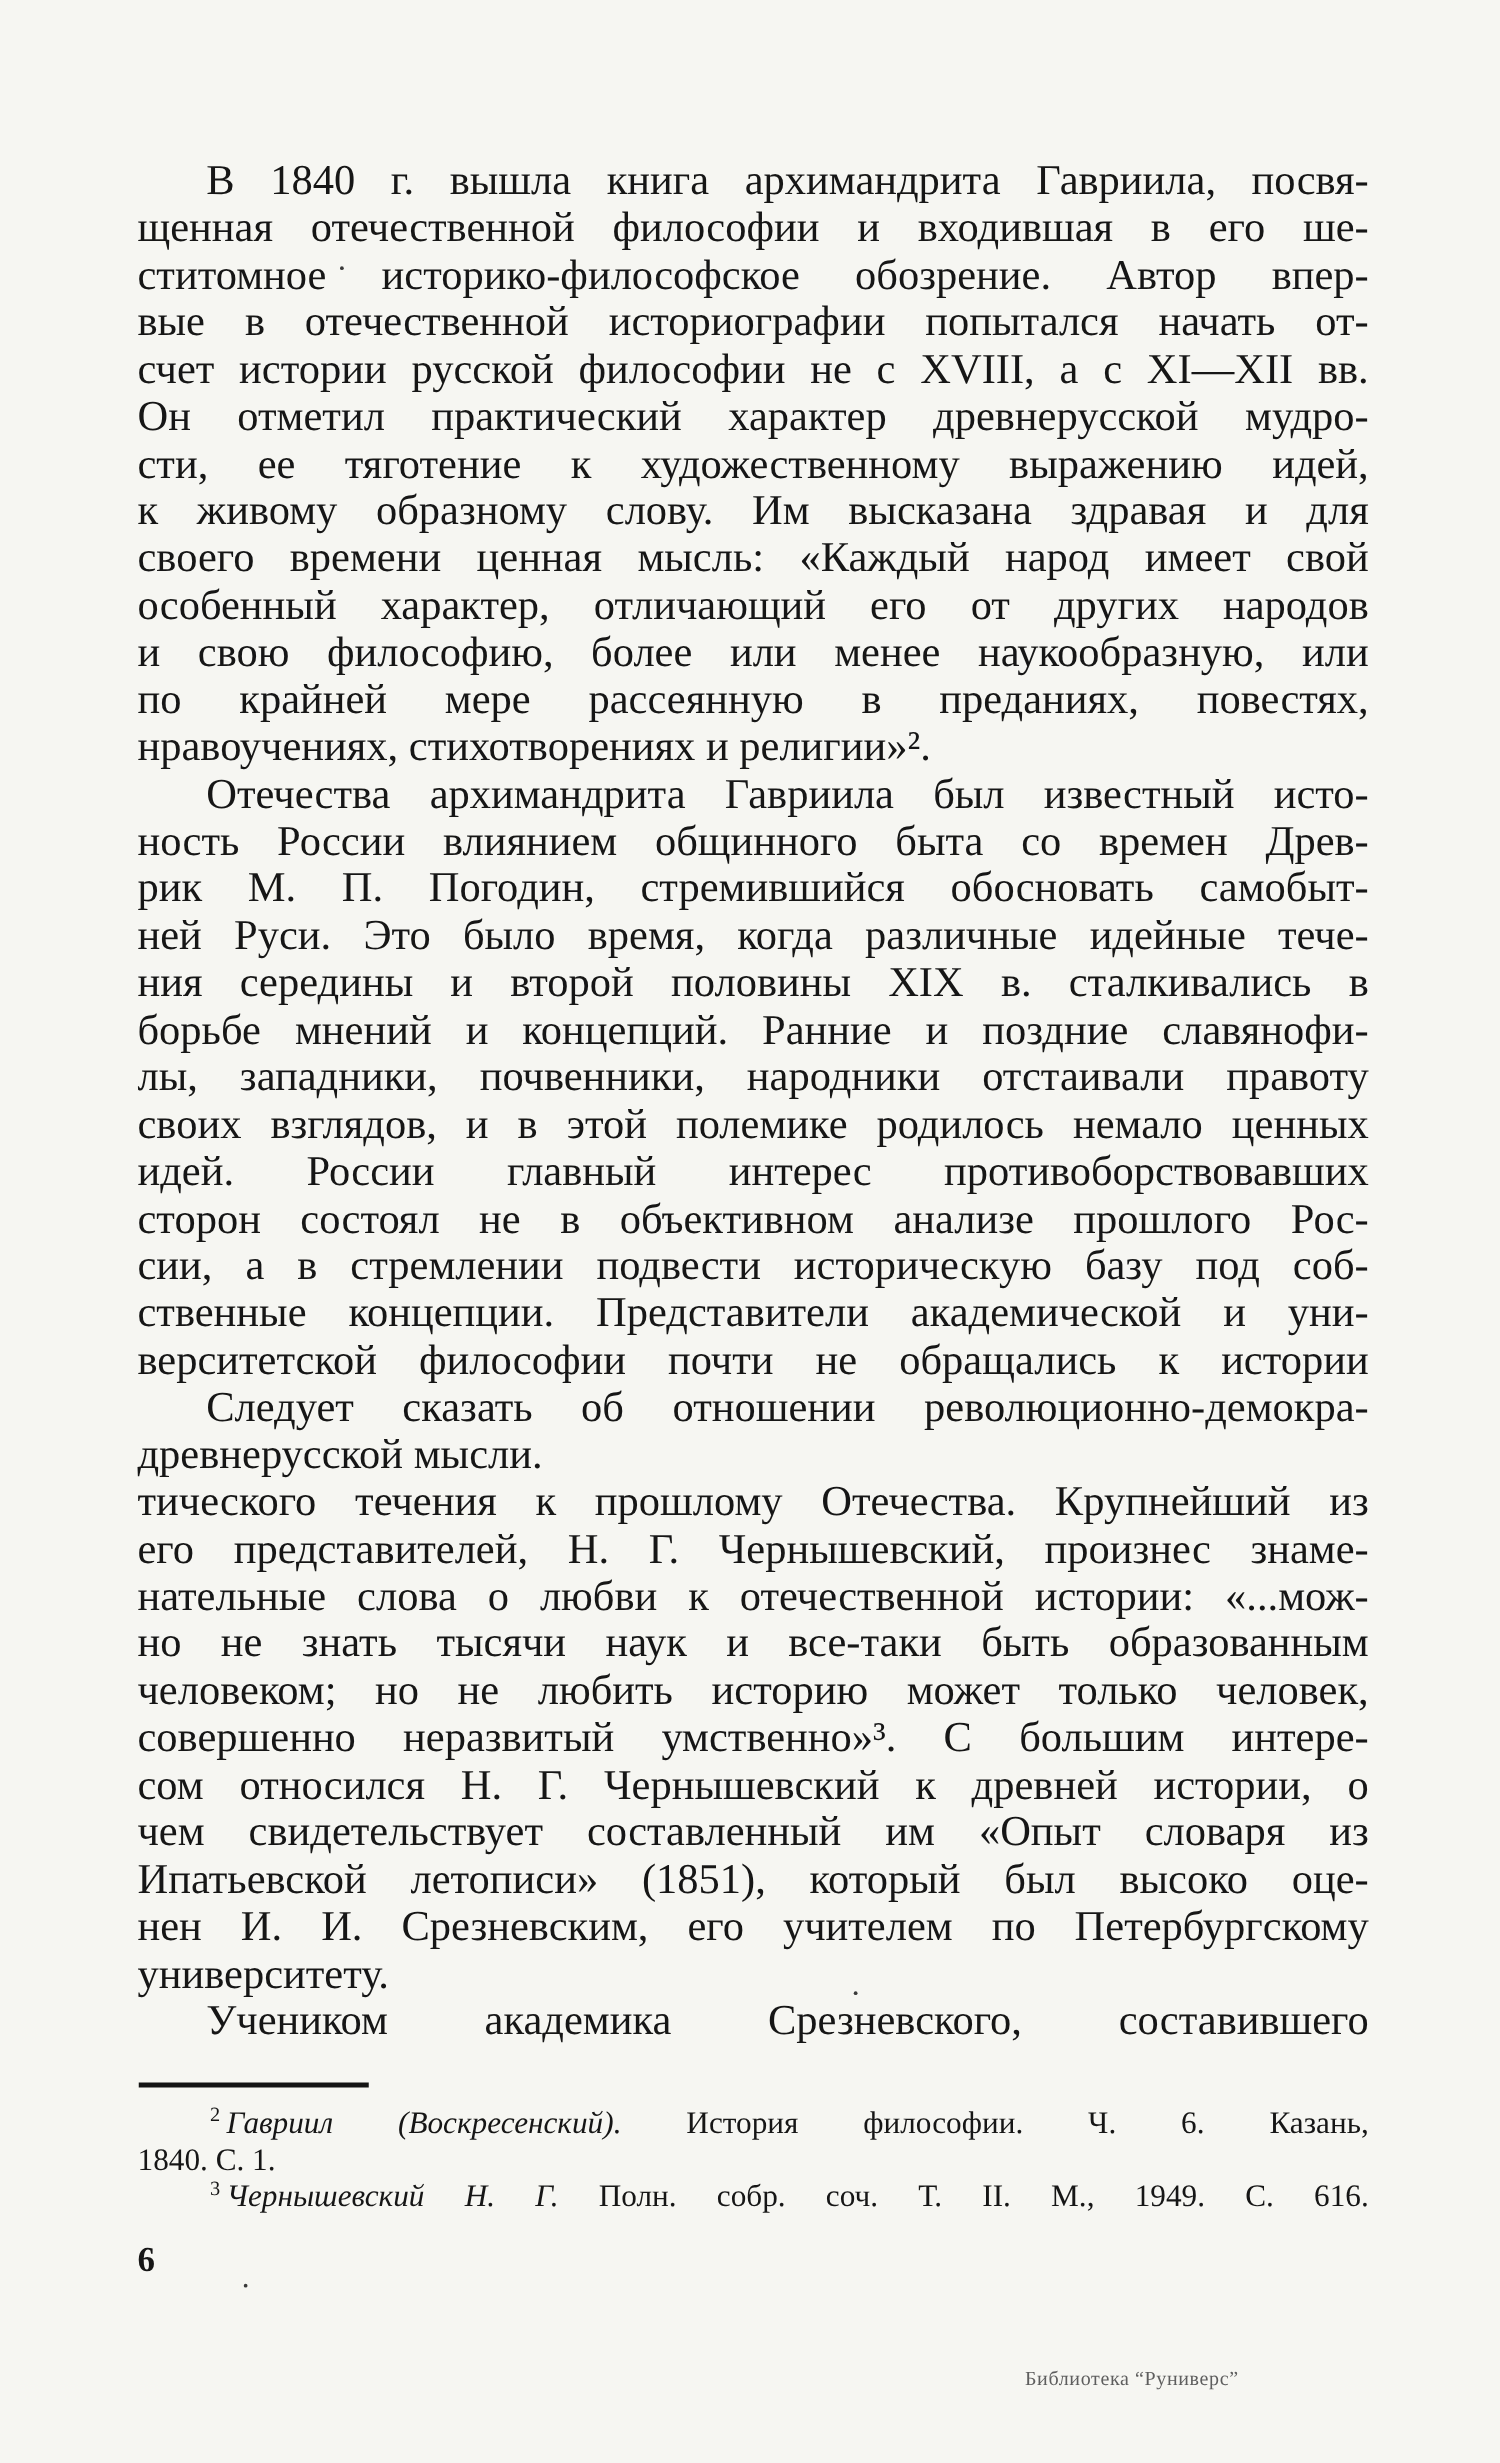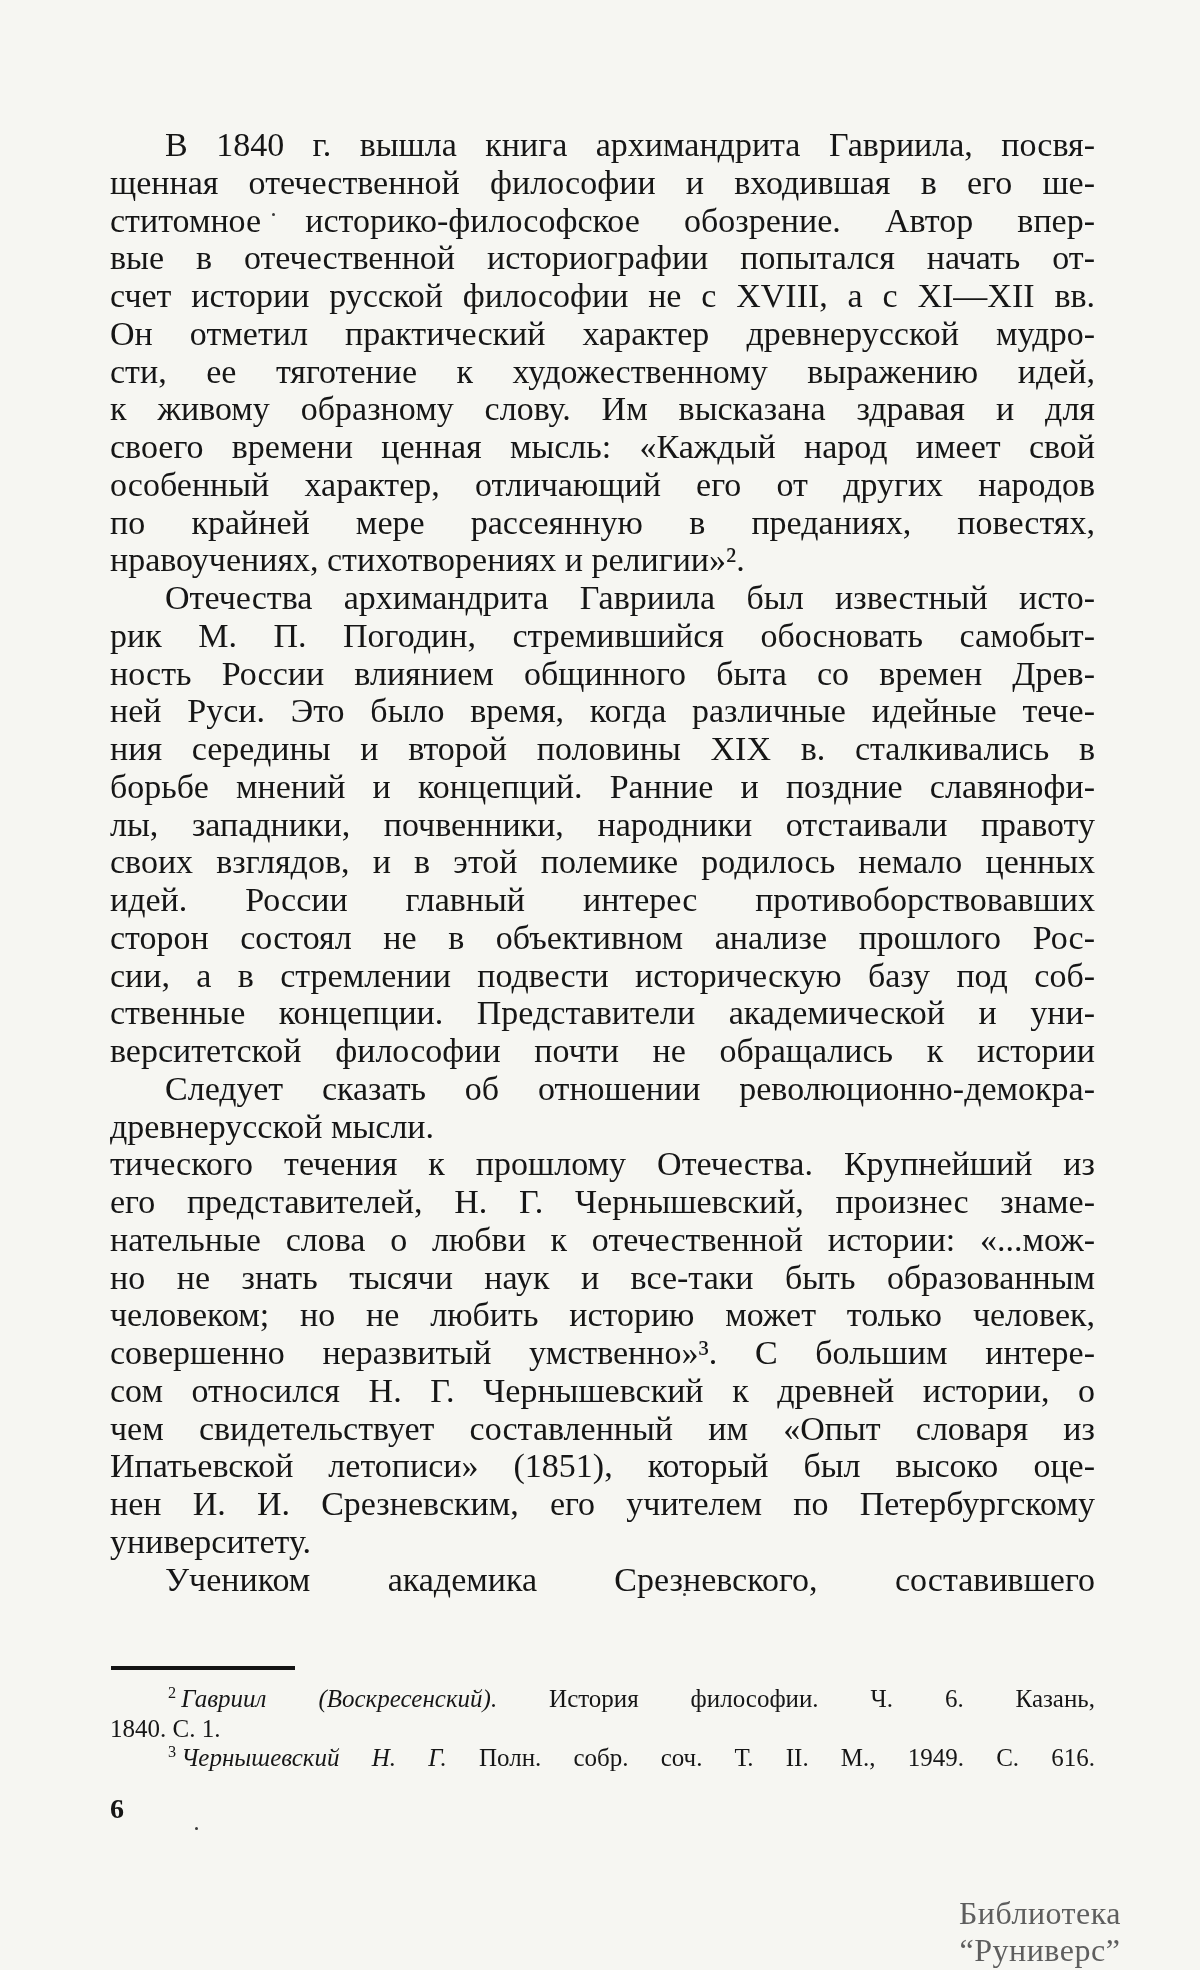--- a/index.html
+++ b/index.html
@@ -26,22 +26,22 @@
   }
   .fn-line{text-align:justify;text-align-last:justify;}
   .fn-line.indent{text-indent:58px;}
   .fn-line.cont{text-align-last:left;}
   .fn-line sup{font-size:0.65em;line-height:0;vertical-align:super;margin-right:5px;}
   .page-number{
     position:absolute;left:110px;top:1793px;
     font-size:28px;font-weight:bold;
   }
   .watermark{
-    position:absolute;left:880px;top:1895px;
-    font-size:32px;letter-spacing:0.5px;
+    position:absolute;left:820px;top:1895px;
+    font-size:16px;letter-spacing:0.5px;
     color:var(--wm,#5e5e5e);
     text-align:center;
   }
   .speck{position:absolute;background:#3a3a3a;border-radius:50%;}
   .speck.s1{left:272px;top:213px;width:3px;height:3px;}
   .speck.s2{left:683px;top:1593px;width:3px;height:3px;}
   .speck.s3{left:195px;top:1827px;width:3px;height:3px;}
 </style>
 </head>
 <body>
@@ -50,25 +50,26 @@
     <div class="line indent">В 1840 г. вышла книга архимандрита Гавриила, посвя-</div>
     <div class="line">щенная отечественной философии и входившая в его ше-</div>
     <div class="line">ститомное историко-философское обозрение. Автор впер-</div>
     <div class="line">вые в отечественной историографии попытался начать от-</div>
     <div class="line">счет истории русской философии не с XVIII, а с XI—XII вв.</div>
     <div class="line">Он отметил практический характер древнерусской мудро-</div>
     <div class="line">сти, ее тяготение к художественному выражению идей,</div>
     <div class="line">к живому образному слову. Им высказана здравая и для</div>
     <div class="line">своего времени ценная мысль: «Каждый народ имеет свой</div>
     <div class="line">особенный характер, отличающий его от других народов</div>
+    <div class="line">и свою философию, более или менее наукообразную, или</div>
     <div class="line">по крайней мере рассеянную в преданиях, повестях,</div>
     <div class="line para-end">нравоучениях, стихотворениях и религии»².</div>
     <div class="line indent">Отечества архимандрита Гавриила был известный исто-</div>
+    <div class="line">ность России влиянием общинного быта со времен Древ-</div>
     <div class="line">рик М. П. Погодин, стремившийся обосновать самобыт-</div>
-    <div class="line">ность России влиянием общинного быта со времен Древ-</div>
     <div class="line">ней Руси. Это было время, когда различные идейные тече-</div>
     <div class="line">ния середины и второй половины XIX в. сталкивались в</div>
     <div class="line">борьбе мнений и концепций. Ранние и поздние славянофи-</div>
     <div class="line">лы, западники, почвенники, народники отстаивали правоту</div>
     <div class="line">своих взглядов, и в этой полемике родилось немало ценных</div>
     <div class="line">идей. России главный интерес противоборствовавших</div>
     <div class="line">сторон состоял не в объективном анализе прошлого Рос-</div>
     <div class="line">сии, а в стремлении подвести историческую базу под соб-</div>
     <div class="line">ственные концепции. Представители академической и уни-</div>
     <div class="line">верситетской философии почти не обращались к истории</div>

